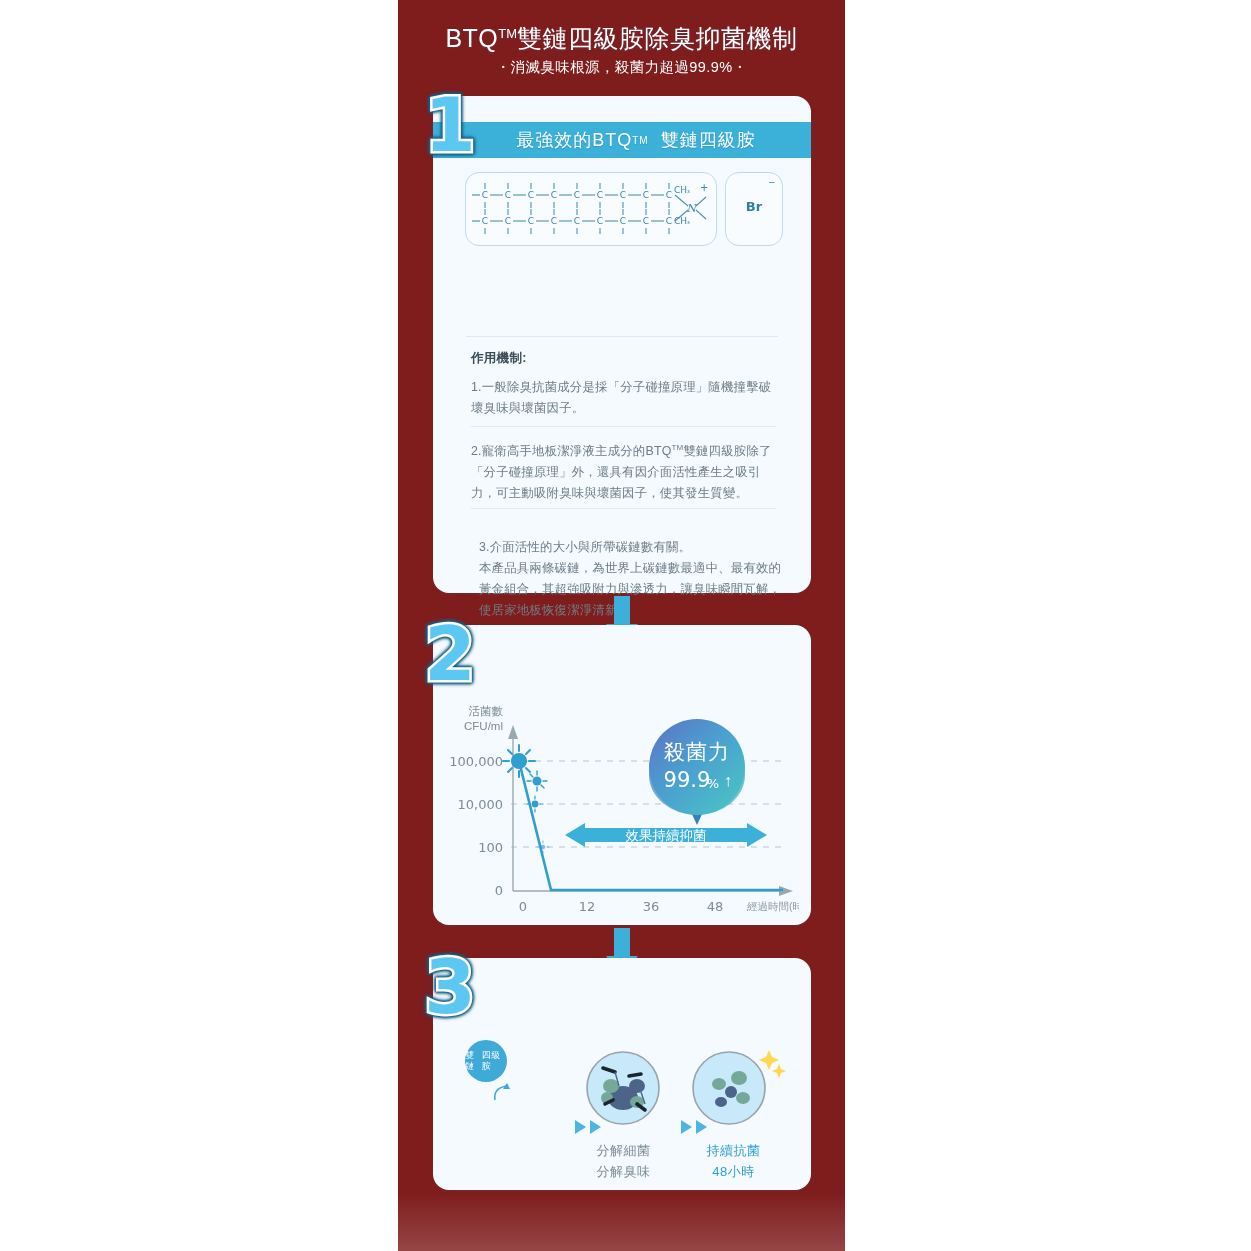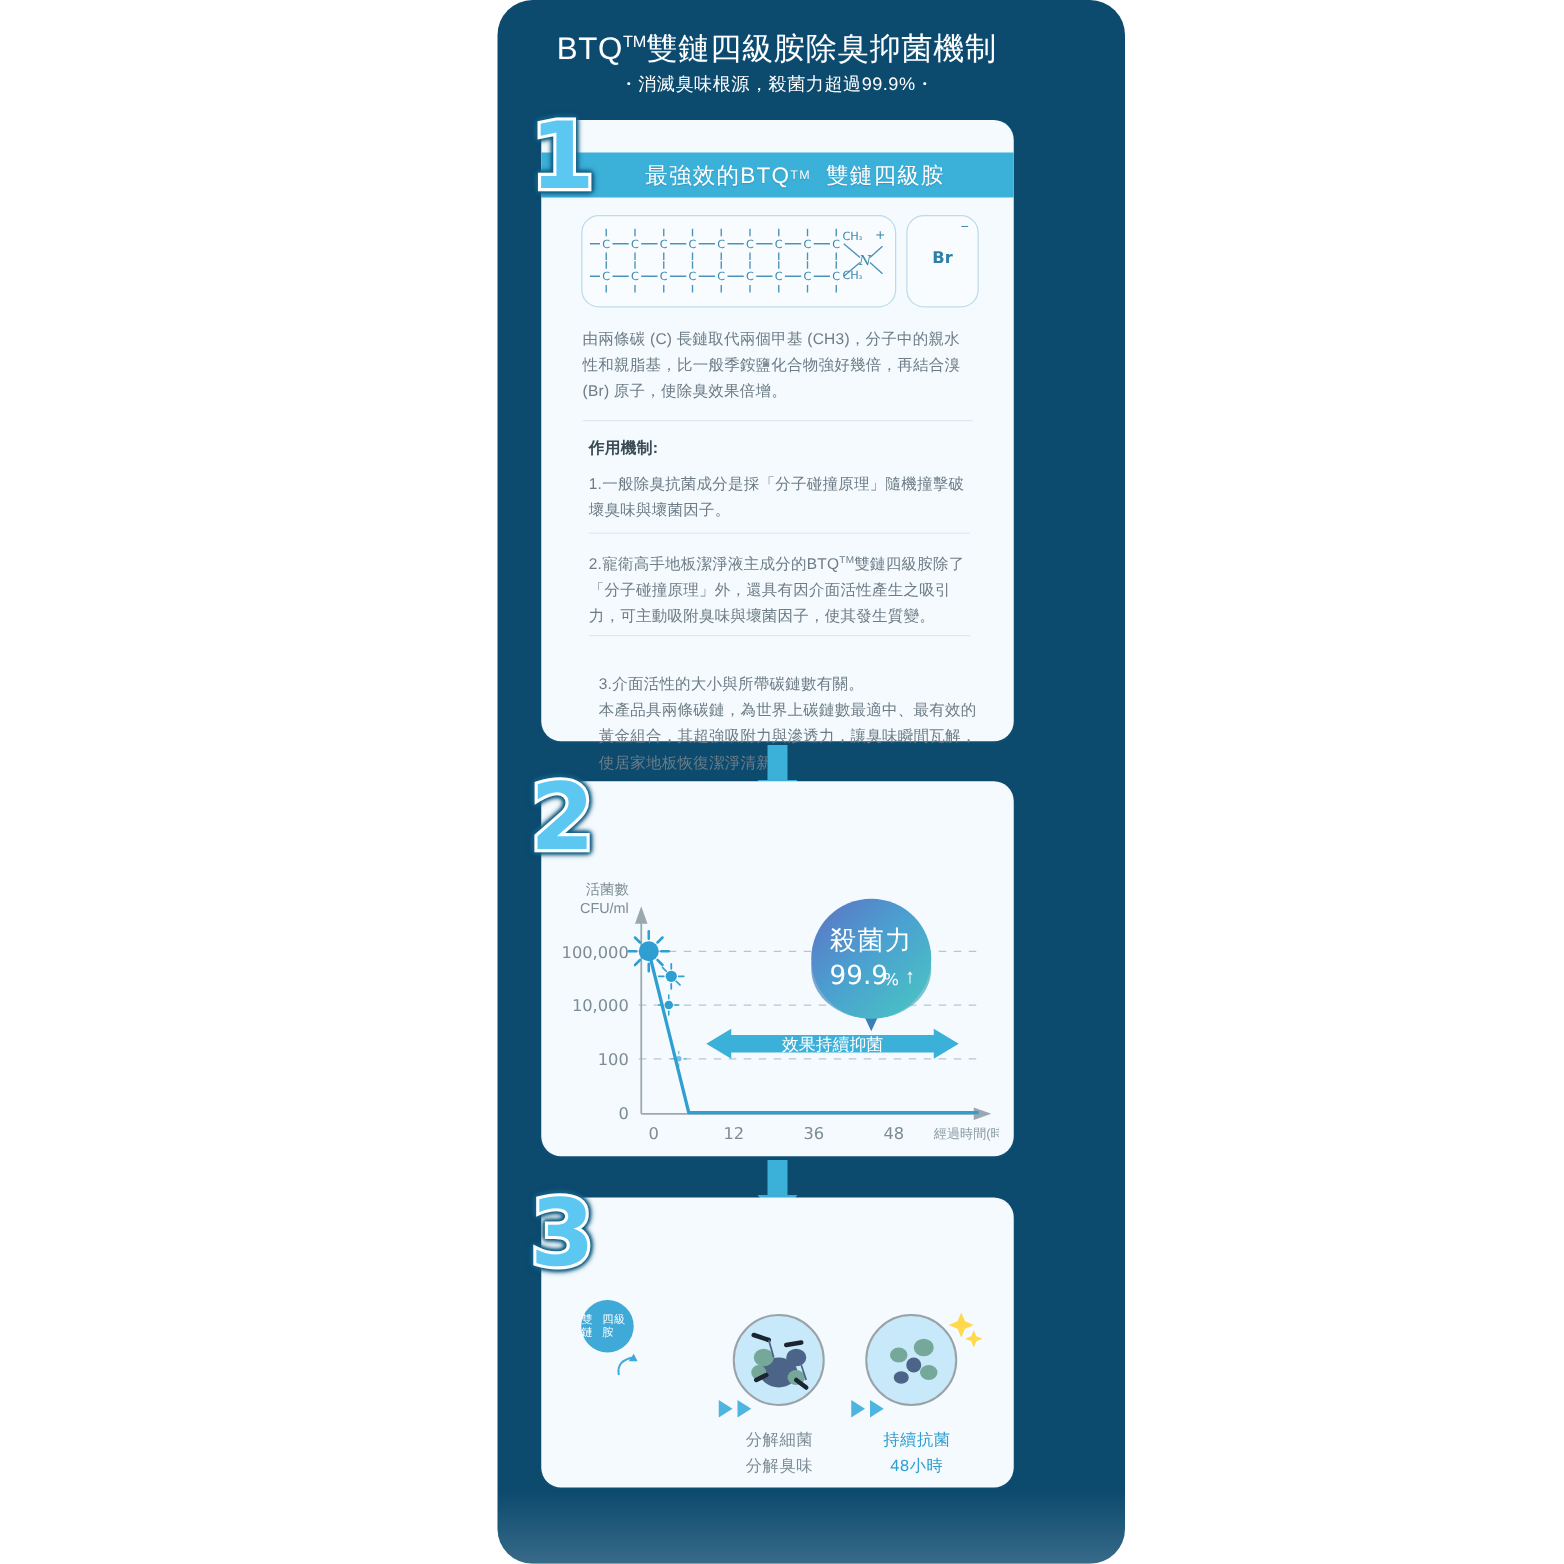--- a/index.html
+++ b/index.html
@@ -5,24 +5,23 @@
   html,body{margin:0;padding:0;}
   body{
     width:1251px;height:1251px;background:#ffffff;
     font-family:"Liberation Sans","DejaVu Sans",sans-serif;
     overflow:hidden;
   }
   .stage{position:relative;width:1251px;height:1251px;}
 
   
   .page{
-    position:absolute;left:398px;top:0;width:502px;height:1251px;
-    background:#0c4a6e;
+    position:absolute;left:398px;top:0;width:447px;height:1251px;
+    background:#7f1d1d;
     overflow:hidden;
-    border-radius:28px;
   }
   .page:after{
     content:"";position:absolute;left:0;bottom:0;width:100%;height:58px;
     background:linear-gradient(180deg,rgba(255,255,255,0) 0%,rgba(255,255,255,.18) 100%);
   }
 
   
   .hero-title{
     position:absolute;left:0;top:22px;width:447px;text-align:center;
     font-size:25px;color:#ffffff;letter-spacing:.5px;font-weight:400;
@@ -227,21 +226,20 @@
       </svg>
       <div style="position:absolute;left:208px;top:12px;font-size:9px;color:#3a86ae;font-family:'DejaVu Sans',sans-serif;">CH<span style="font-size:7px">₃</span></div>
       <div style="position:absolute;left:208px;top:43px;font-size:9px;color:#3a86ae;font-family:'DejaVu Sans',sans-serif;">CH<span style="font-size:7px">₃</span></div>
     </div>
 
     <div class="mol-box" style="left:292px;top:76px;width:56px;height:72px;">
       <div style="position:absolute;right:7px;top:3px;font-size:11px;color:#3a86ae;">−</div>
       <div style="position:absolute;left:0;top:26px;width:100%;text-align:center;font-size:13px;font-weight:bold;color:#2d7fa8;font-family:'DejaVu Sans',sans-serif;">Br</div>
     </div>
 
-    <div class="para" style="left:33px;top:165px;width:312px;">由兩條碳 (C) 長鏈取代兩個甲基 (CH3)，分子中的親水性和親脂基，比一般季銨鹽化合物強好幾倍，再結合溴 (Br) 原子，使除臭效果倍增。</div>
 
     <div class="hr" style="left:33px;top:240px;width:312px;"></div>
 
     <div class="para para-strong" style="left:38px;top:252px;width:312px;">作用機制:</div>
 
     <div class="para" style="left:38px;top:281px;width:310px;">1.一般除臭抗菌成分是採「分子碰撞原理」隨機撞擊破壞臭味與壞菌因子。</div>
 
     <div class="hr" style="left:38px;top:330px;width:305px;"></div>
 
     <div class="para" style="left:38px;top:341px;width:312px;"><span>2.寵衛高手地板潔淨液主成分的BTQ</span><span style="font-size:8px;vertical-align:super;">TM</span><span>雙鏈四級胺除了「分子碰撞原理」外，還具有因介面活性產生之吸引力，可主動吸附臭味與壞菌因子，使其發生質變。</span></div>

